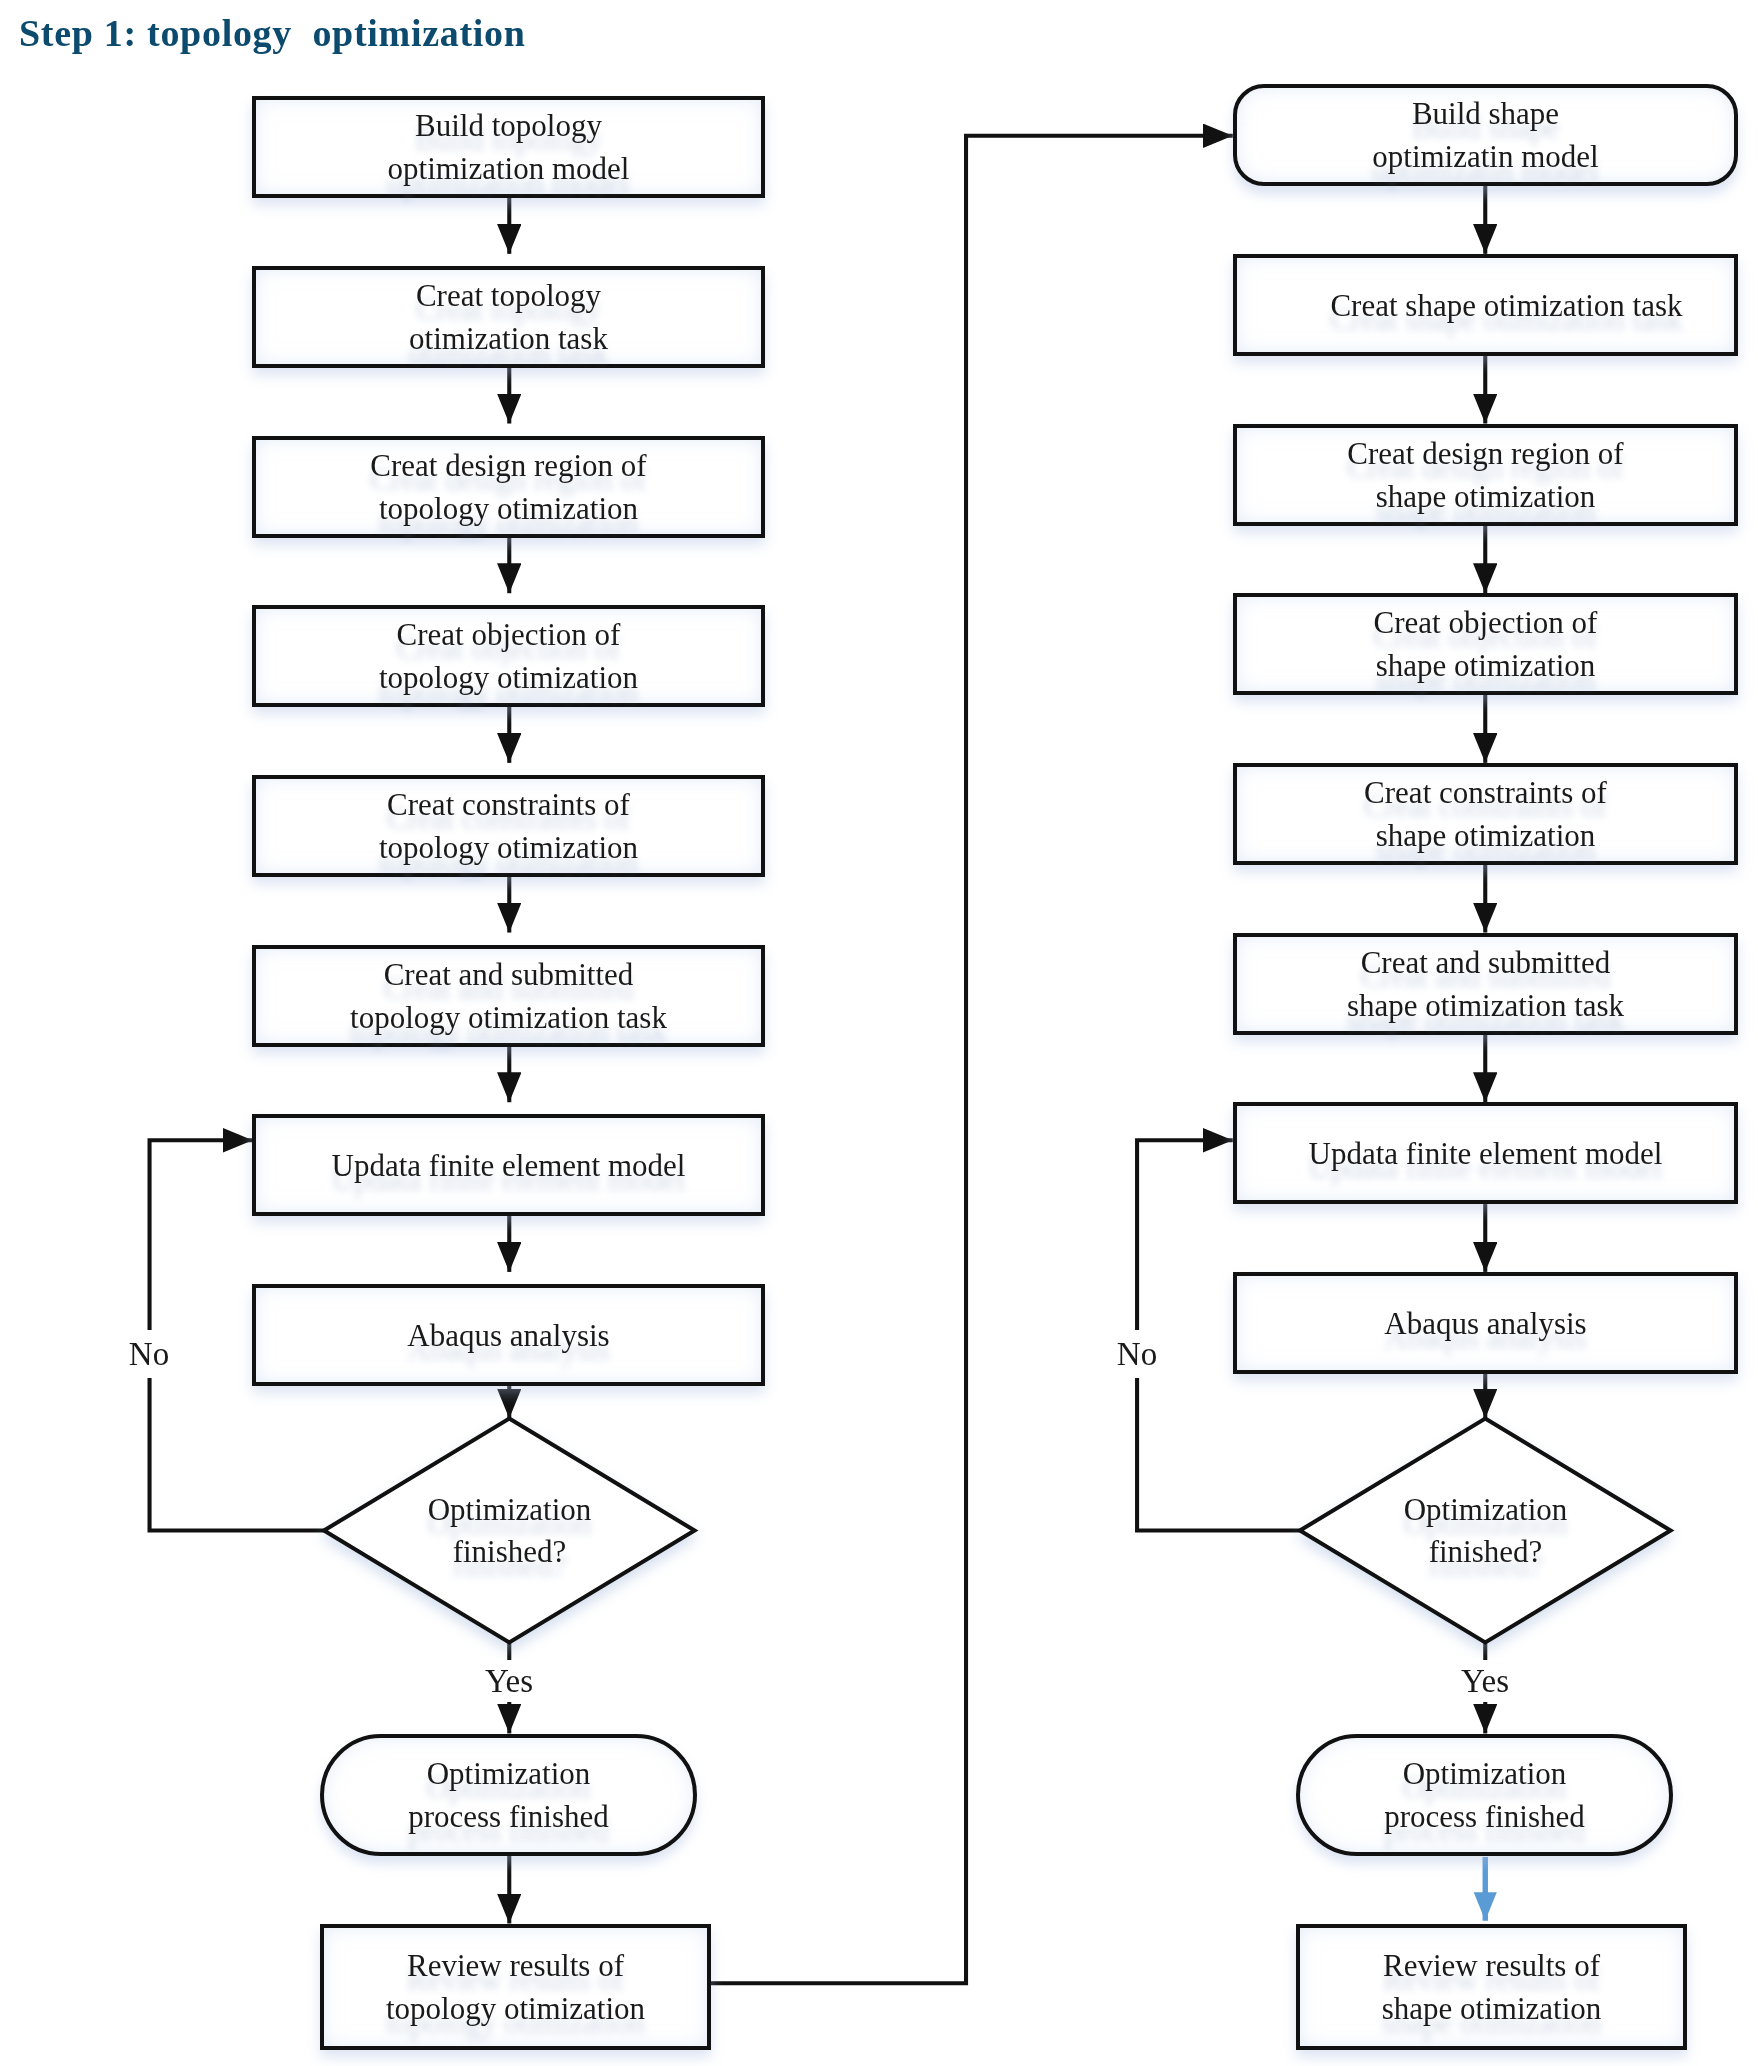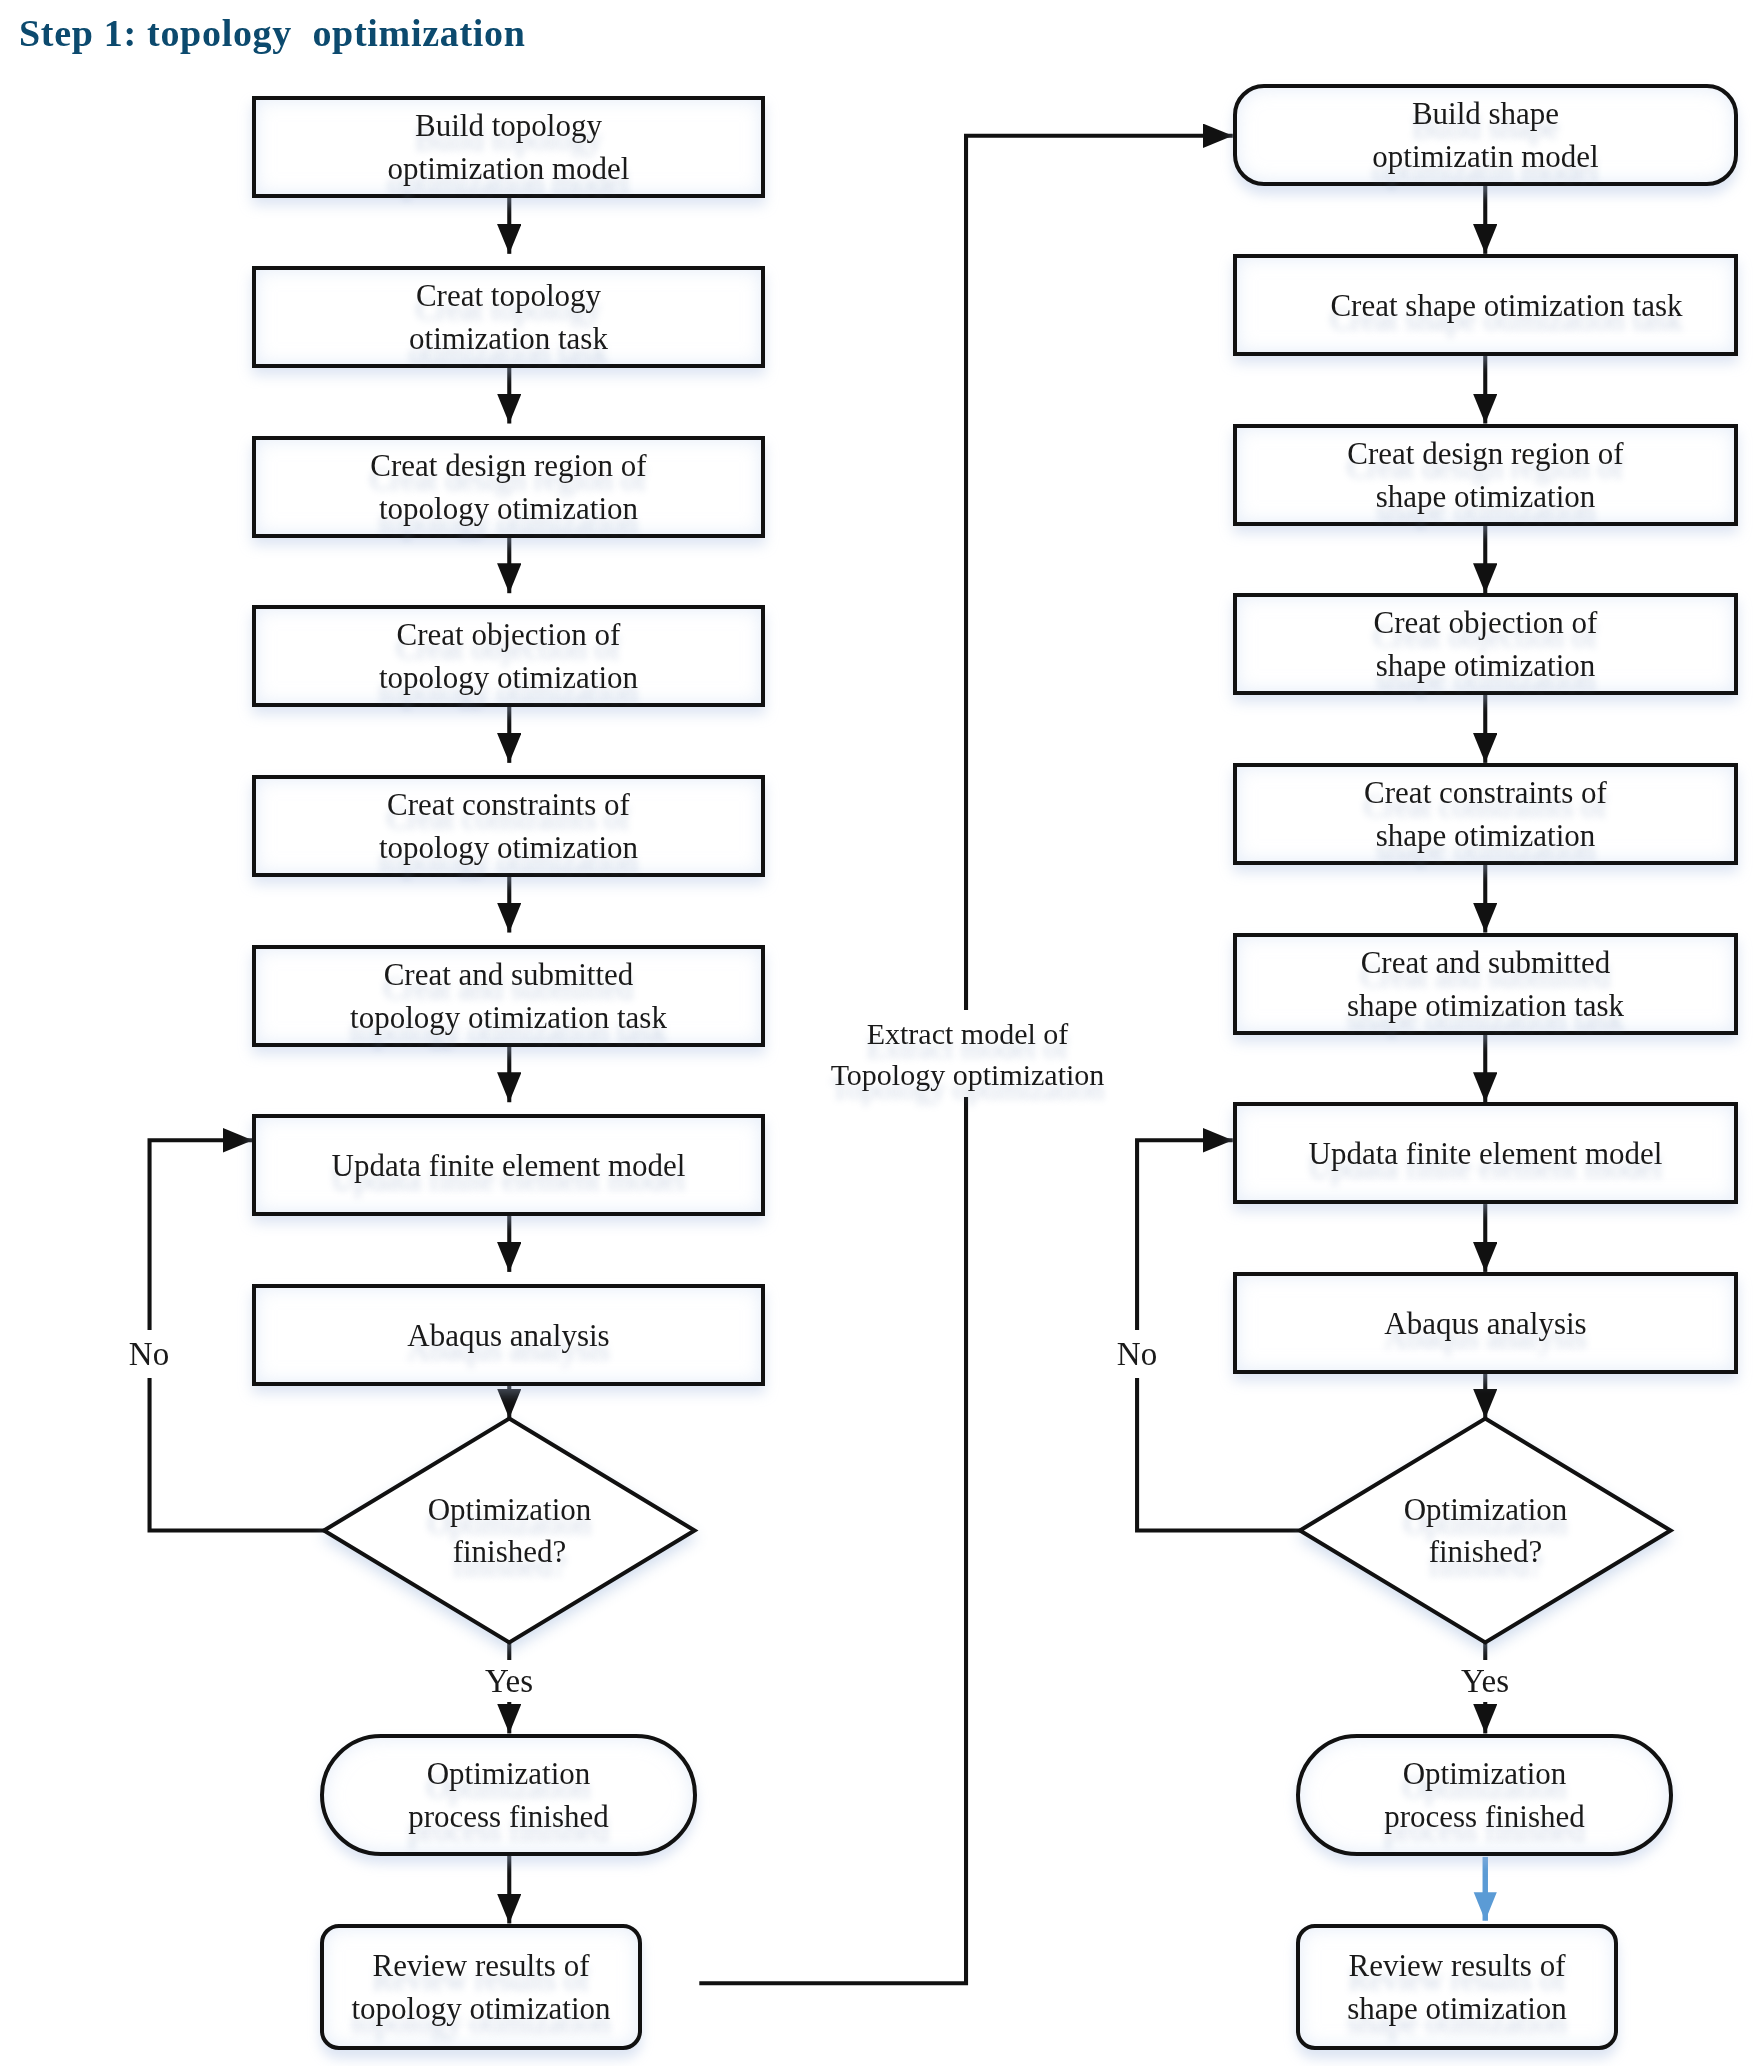--- a/index.html
+++ b/index.html
@@ -24,21 +24,21 @@
     text-align:center;font-size:31px;line-height:43px;
     box-shadow:0 8.1px 12.2px rgba(170,190,225,.40), inset 0 0 17.6px rgba(205,220,242,.55);
   }
   .pbox .ln, .dtext .ln, .clabel .ln{
     text-shadow:0 14.3px 7.5px rgba(115,140,180,.33);
   }
   .ln:empty{display:none;}
   .lcol{left:252px;width:513px;height:102px;margin-top:12px;}
   .rcol{left:1233px;width:505px;height:102px;}
   .stadium{border-radius:65px;width:377px;height:122px;}
-  .review{width:322px;height:126px;border-radius:19px;}
+  .review{width:391px;height:126px;}
   .dtext{
     position:absolute;width:353px;height:115px;
     display:flex;flex-direction:column;align-items:center;justify-content:center;
     text-align:center;font-size:31px;line-height:42px;background:transparent;
   }
   .diamond{filter:drop-shadow(0 10px 10px rgba(160,185,220,.45));}
   .flabel{
     position:absolute;background:#ffffff;
     font-size:33px;display:flex;align-items:center;justify-content:center;
   }
@@ -166,24 +166,20 @@
   <div class="dtext" style="left:1309px;top:1473px;">
     <span class="ln">Optimization</span>
       <span class="ln">finished?</span>
   </div>
 
   <div class="flabel" style="left:467px;top:1660px;width:84px;height:42px;">Yes</div>
   <div class="flabel" style="left:1443px;top:1660px;width:84px;height:42px;">Yes</div>
   <div class="flabel" style="left:107px;top:1330px;width:84px;height:48px;">No</div>
   <div class="flabel" style="left:1095px;top:1330px;width:84px;height:48px;">No</div>
 
-  <div class="clabel">
-    <span class="ln">Extract model of</span><br>
-    <span class="ln">Topology optimization</span>
-  </div>
 
   <div class="pbox stadium" style="left:320px;top:1734px;">
     <span class="ln">Optimization</span>
       <span class="ln">process finished</span>
   </div>
   <div class="pbox stadium" style="left:1296px;top:1734px;">
     <span class="ln">Optimization</span>
       <span class="ln">process finished</span>
   </div>
 

